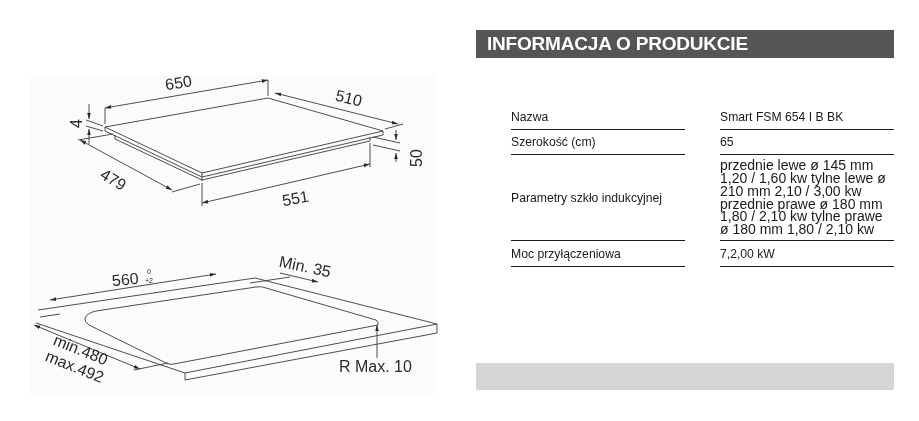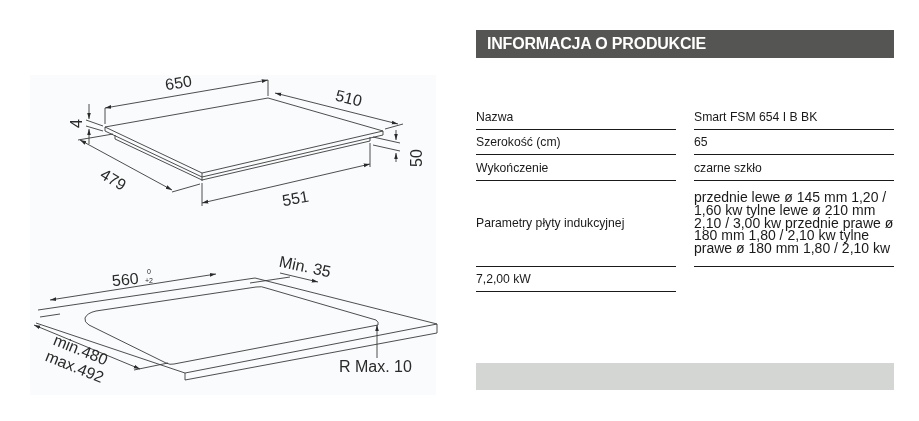--- a/index.html
+++ b/index.html
@@ -2,25 +2,25 @@
 <html><head>
 <meta charset="utf-8">
 <style>
   html, body { margin: 0; padding: 0; background: #ffffff; }
   body { width: 919px; height: 421px; position: relative; overflow: hidden;
          font-family: "Liberation Sans", "DejaVu Sans", sans-serif; color: #1a1a1a; }
   .diagram-box { position: absolute; left: 30px; top: 75px; width: 406px; height: 320px; background: #fafbfc; }
   .diagram-box svg { position: absolute; left: -30px; top: -75px; }
   .dim-text { font-family: "Liberation Sans", sans-serif; fill: #2a2a2a; }
   .info { position: absolute; left: 476px; top: 30px; width: 418px; }
-  .info-header { height: 28px; background: #555553; color: #ffffff; font-weight: bold; font-size: 16px;
+  .info-header { height: 28px; background: #555553; color: #ffffff; font-weight: bold; font-size: 19px;
                  line-height: 28px; padding-left: 11px; letter-spacing: -0.2px; }
   .spec-table { position: absolute; left: 476px; top: 104px; width: 418px; }
   .spec-row { display: flex; justify-content: space-between; }
-  .spec-label, .spec-value { border-bottom: 1.5px solid #1a1a1a; font-size: 12.2px; display: flex; align-items: center; box-sizing: border-box; }
+  .spec-label, .spec-value { border-bottom: 1.5px solid #1a1a1a; font-size: 12.2px; display: flex; align-items: center; box-sizing: border-box; margin-left: 35px; }
   .spec-label { width: 200px; }
   .spec-value { width: 200px; }
   .row-short .spec-label, .row-short .spec-value { height: 25.5px; padding-top: 1px; }
   .row-tall .spec-label, .row-tall .spec-value { height: 86px; }
   .row-tall .spec-value { font-size: 14px; line-height: 12.8px; }
   .footer-bar { position: absolute; left: 476px; top: 363px; width: 418px; height: 27px; background: #d4d6d3; }
 </style>
 </head>
 <body>
 
@@ -112,28 +112,25 @@
 
 <div class="spec-table">
   <div class="spec-row row-short">
     <div class="spec-label">Nazwa</div>
     <div class="spec-value">Smart FSM 654 I B BK</div>
   </div>
   <div class="spec-row row-short">
     <div class="spec-label">Szerokość (cm)</div>
     <div class="spec-value">65</div>
   </div>
-  <div class="spec-row row-short">
-    <div class="spec-label">Wykończenie</div>
-    <div class="spec-value">czarne szkło</div>
-  </div>
   <div class="spec-row row-tall">
-    <div class="spec-label">Parametry płyty indukcyjnej</div>
+    <div class="spec-label">Parametry szkło indukcyjnej</div>
     <div class="spec-value">przednie lewe ø 145 mm 1,20 / 1,60 kw tylne lewe ø 210 mm 2,10 / 3,00 kw przednie prawe ø 180 mm 1,80 / 2,10 kw tylne prawe ø 180 mm 1,80 / 2,10 kw</div>
   </div>
   <div class="spec-row row-short">
+    <div class="spec-label">Moc przyłączeniowa</div>
     <div class="spec-value">7,2,00 kW</div>
   </div>
   <div class="spec-row row-short">
   </div>
 </div>
 
 <div class="footer-bar"></div>
 
 </body></html>

